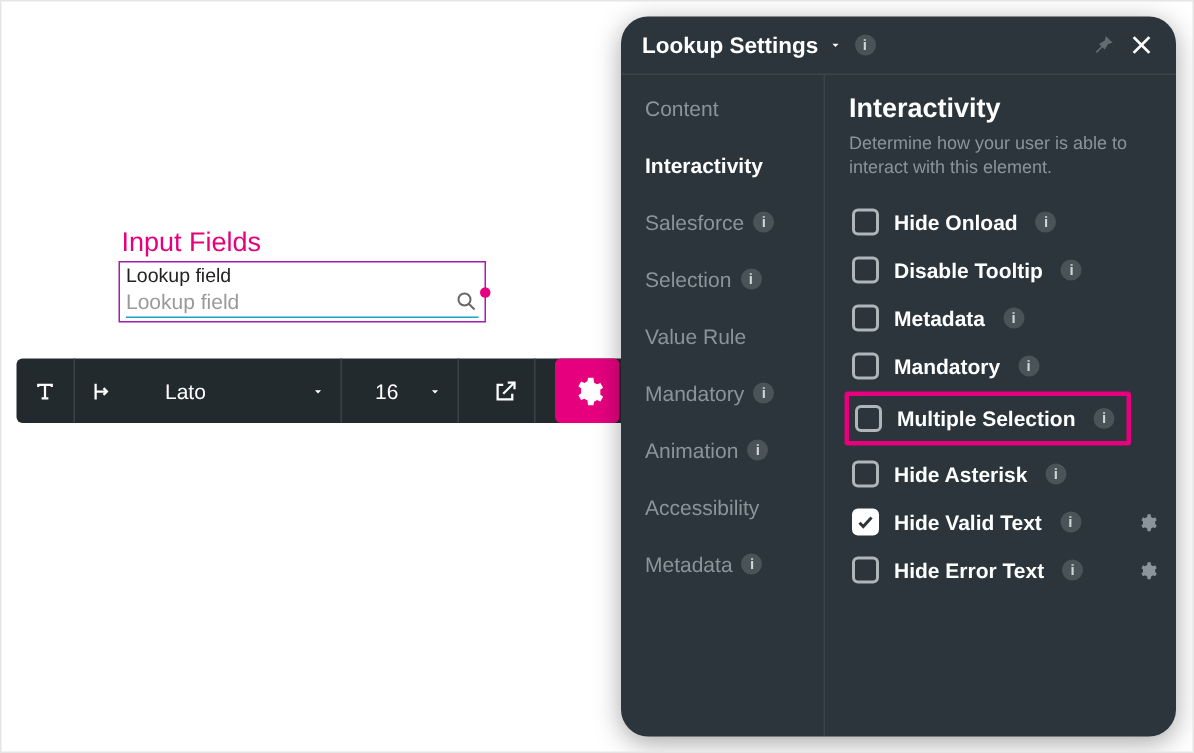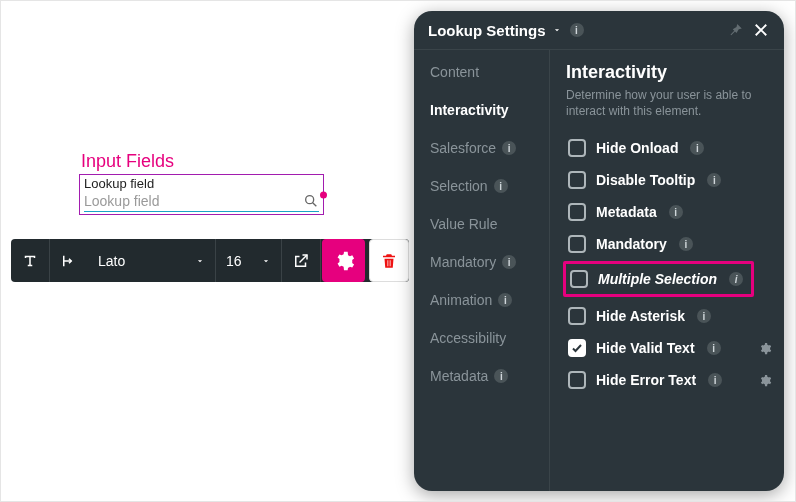--- a/index.html
+++ b/index.html
@@ -67,21 +67,21 @@
   }
 
   
   .toolbar {
     position: absolute;
     left: 10px;
     top: 238px;
     height: 43px;
     display: flex;
     align-items: stretch;
-    gap: 0;
+    gap: 12px;
     background: #222a2e;
     border-radius: 4px;
     overflow: visible;
   }
   .tb-group { display:flex; align-items:stretch; }
   .tb-btn {
     display: flex;
     align-items: center;
     justify-content: center;
     padding: 0 10px;
@@ -218,21 +218,20 @@
   .opt-row .gear-small {
     position:absolute; right:-2px;
     width:15px; height:15px; color:#8a949a;
   }
   .opt-highlight {
     border:3px solid #e6007e;
     border-radius:2px;
     padding:4px 6px 4px 2px;
     margin:2px 0 4px -3px;
     width: fit-content;
-    font-style: italic;
   }
   .opt-highlight .opt-row { padding:2px 2px; margin:0; }
 </style>
 </head>
 <body>
 
 <div class="canvas">
   <div class="field-title">Input Fields</div>
   <div class="field-box">
     <div class="field-label">Lookup field</div>

